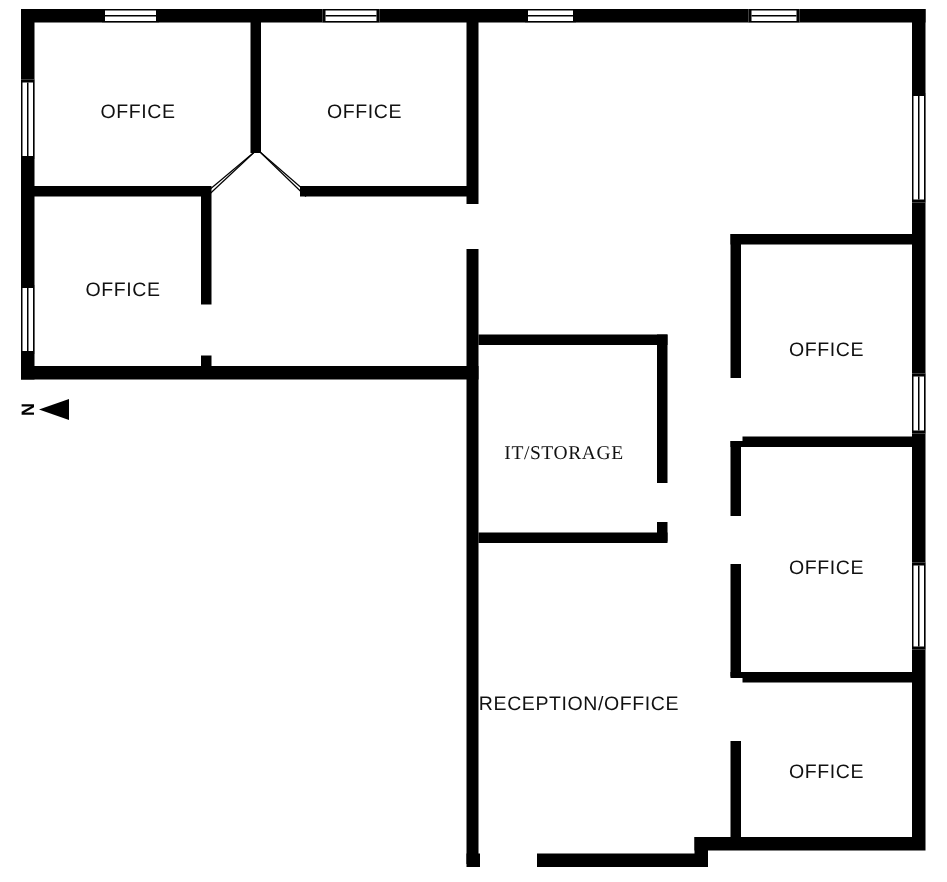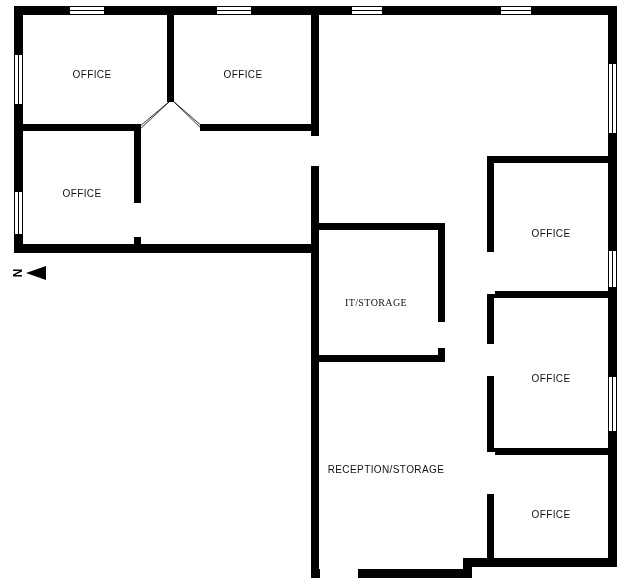--- a/index.html
+++ b/index.html
@@ -16,21 +16,21 @@
   
   .win{position:absolute;background:#ffffff;border:1px solid #000;box-sizing:border-box;}
   .win.h{border-left:2px solid #000;border-right:2px solid #000;}
   .win.h:after{content:"";position:absolute;left:0;right:0;top:50%;height:1px;
                margin-top:-0.5px;background:#000;}
   .win.v{border-top:2px solid #000;border-bottom:2px solid #000;}
   .win.v:after{content:"";position:absolute;top:0;bottom:0;left:50%;width:1px;
                margin-left:-0.5px;background:#000;}
 
   
-  .label{position:absolute;font-size:10px;color:#111;letter-spacing:.4px;
+  .label{position:absolute;font-size:13px;color:#111;letter-spacing:.4px;
          white-space:nowrap;transform:translate(-50%,-50%);font-weight:400;}
 
   
   .swing{position:absolute;overflow:visible;pointer-events:none;}
 
   
   #north{position:absolute;left:14px;top:266px;display:flex;align-items:center;gap:3px;}
   #north .n{font-size:12px;font-weight:700;color:#000;
             transform:rotate(-90deg);display:inline-block;line-height:1;}
   #north .tri{width:0;height:0;border-top:7px solid transparent;
@@ -110,21 +110,21 @@
   <div class="win v" style="left:14px;top:190px;width:9px;height:46px;"></div>
 
   <div class="win v" style="left:608px;top:62px;width:9px;height:73px;"></div>
   <div class="win v" style="left:608px;top:249px;width:9px;height:40px;"></div>
   <div class="win v" style="left:608px;top:375px;width:9px;height:58px;"></div>
 
   <div class="label" style="left:92px;top:74px;">OFFICE</div>
   <div class="label" style="left:243px;top:74px;">OFFICE</div>
   <div class="label" style="left:82px;top:193px;">OFFICE</div>
   <div class="label" style="left:376px;top:302px;font-family:Liberation Serif, serif;">IT/STORAGE</div>
-  <div class="label" style="left:386px;top:469px;">RECEPTION/STORAGE</div>
+  <div class="label" style="left:386px;top:469px;">RECEPTION/OFFICE</div>
   <div class="label" style="left:551px;top:233px;">OFFICE</div>
   <div class="label" style="left:551px;top:378px;">OFFICE</div>
   <div class="label" style="left:551px;top:514px;">OFFICE</div>
 
   <div id="north">
     <span class="n">N</span>
     <span class="tri"></span>
   </div>
 
 </div>

